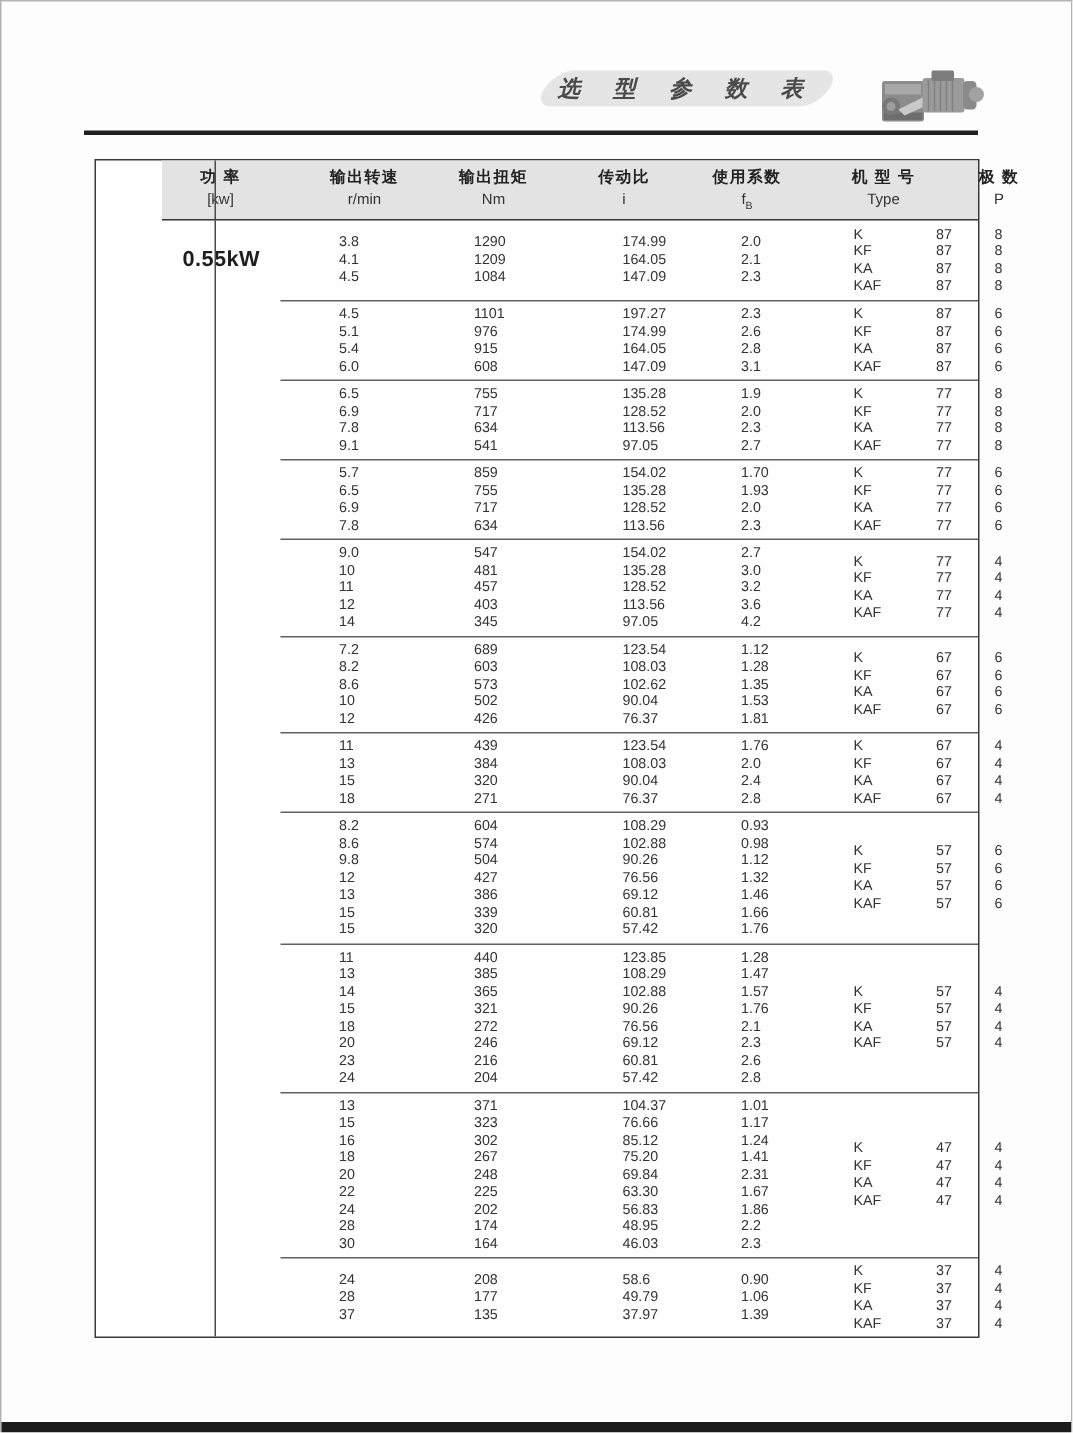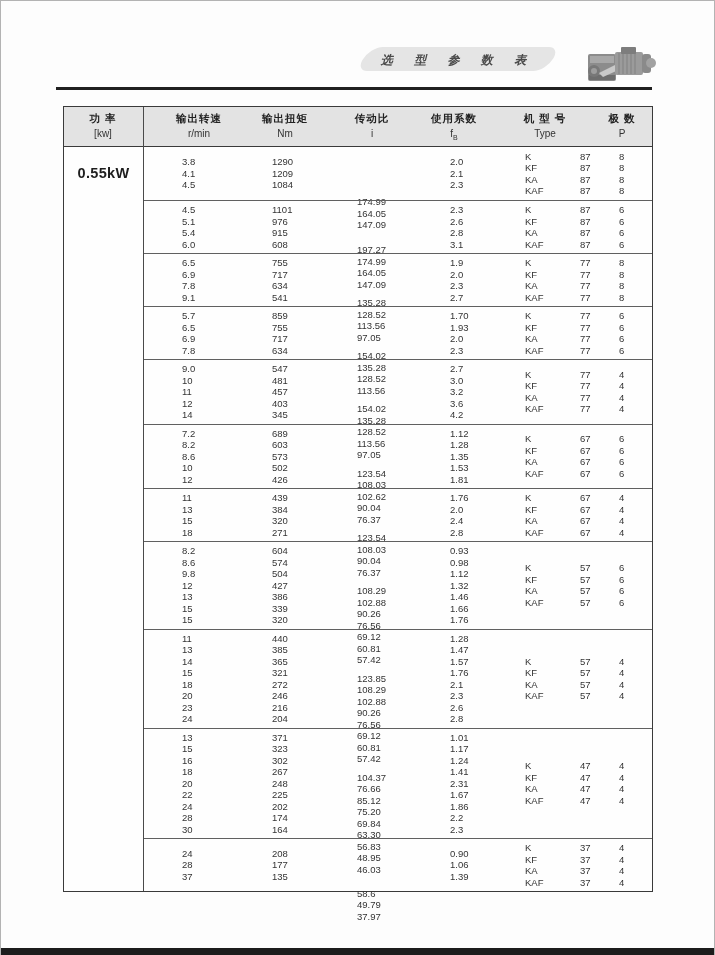--- a/index.html
+++ b/index.html
@@ -12,32 +12,32 @@
   }
 
   
   .banner-shape {
     position:absolute; left:362px; top:46px; width:190px; height:24px;
     background:#e5e5e5; border-radius:13px 11px 13px 11px;
     transform:skewX(-30deg);
   }
   .banner-text {
     position:absolute; left:352px; top:48px; width:210px; height:22px;
-    text-align:center; font-style:italic; font-weight:600; font-size:12px;
+    text-align:center; font-style:italic; font-weight:600; font-size:15px;
     letter-spacing:9px; color:#4a4a4a; line-height:22px; white-space:nowrap;
   }
   .motor-photo { position:absolute; left:584px; top:44px; width:74px; height:40px; }
   .header-rule {
     position:absolute; left:55px; top:86px; width:596px; height:2.5px; background:#202020;
   }
 
   
   .ptable {
     position:absolute; left:62px; top:105px; width:590px;
-    border:1.5px solid #3a3a3a; background:#fefefe;
+    border:1.5px solid #3a3a3a; background:#fefefe;padding-left:44px;
   }
   .vdivider { position:absolute; left:79px; top:0; bottom:0; width:1px; background:#4a4a4a; z-index:5; }
 
   .thead {
     position:relative; height:40px; background:#e3e3e3; border-bottom:1.5px solid #3a3a3a;
   }
   .hcell { position:absolute; top:0; transform:translateX(-50%); text-align:center; padding-top:5px; white-space:nowrap; }
   .hc-power  { left:39px; }
   .hc-speed  { left:135px; }
   .hc-torque { left:221px; }
@@ -57,21 +57,21 @@
   .group { position:relative; display:flex; align-items:center; }
   .group + .group { border-top:1px solid #606060; }
   .rows { flex:1; }
   .drow, .trow { position:relative; height:11.5px; }
   .v, .tv {
     position:absolute; top:0; font-size:9.5px; line-height:11.5px; color:#333;
     white-space:nowrap;
   }
   .v-speed  { left:39px; }
   .v-torque { left:129px; }
-  .v-ratio  { left:214px;margin-top:40px; }
+  .v-ratio  { left:228px; }
   .v-fb     { left:307px; }
   .types { position:absolute; left:0; right:0; top:50%; transform:translateY(-50%); }
   .t-prefix { left:382px; }
   .t-size   { left:404px;margin-left:33px; }
   .t-poles  { left:476px; }
 
   
   .bottom-bar { position:absolute; left:0; right:0; bottom:0; height:7px; background:#1c1c1c; }
 </style>
 </head>

